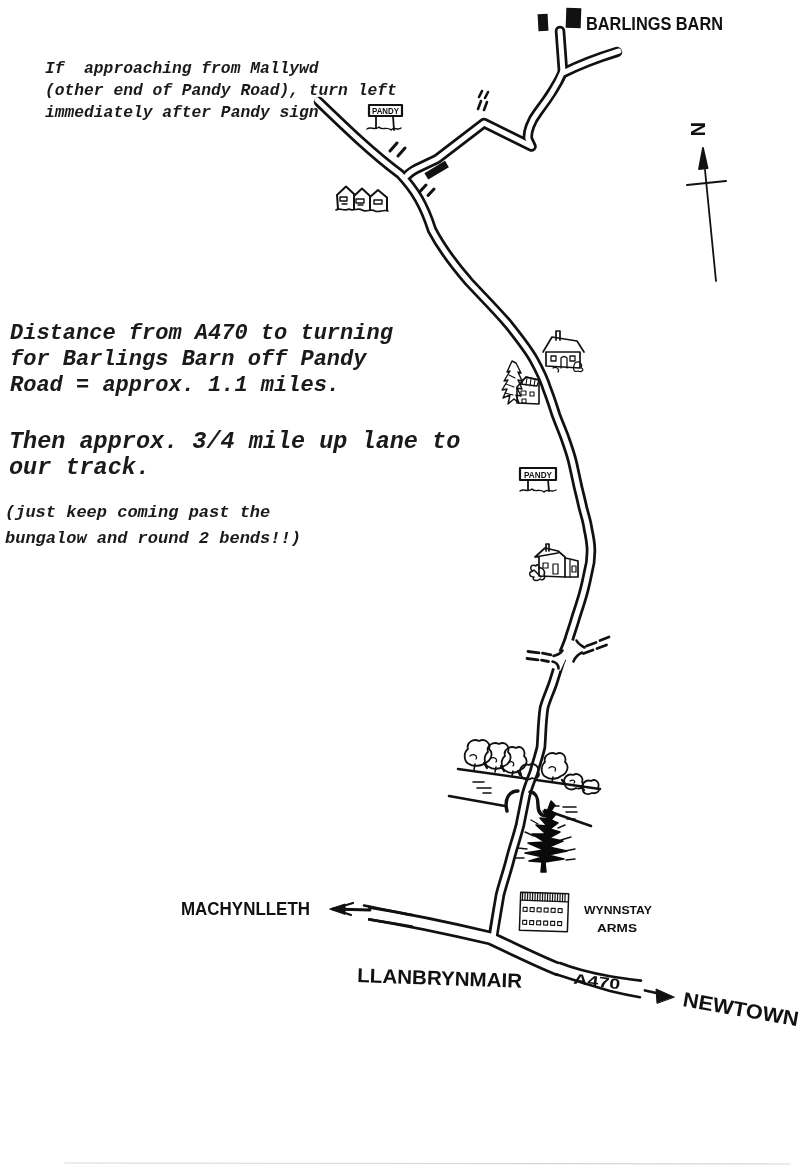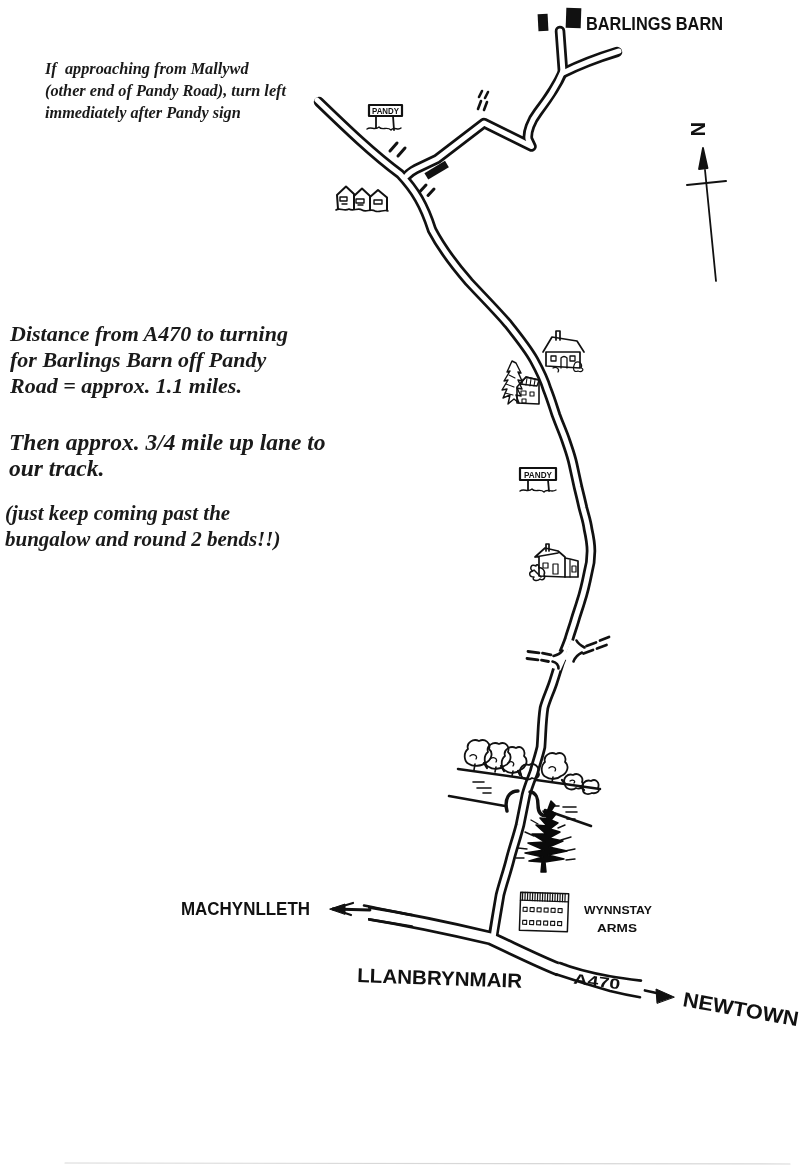--- a/index.html
+++ b/index.html
@@ -1,31 +1,31 @@
 <!DOCTYPE html>
 <html><head>
 <meta charset="utf-8">
 <style>
   html,body{margin:0;padding:0;background:#fff;}
   .page{position:relative;width:800px;height:1169px;background:#fff;overflow:hidden;}
-  .ital{position:absolute;font-family:Liberation Serif, serif;font-style:italic;font-weight:bold;color:#1a1a1a;}
+  .ital{position:absolute;font-family:Liberation Mono, monospace;font-style:italic;font-weight:bold;color:#1a1a1a;}
   svg{position:absolute;left:0;top:0;}
   .hand{font-family:"Liberation Sans",sans-serif;font-weight:bold;fill:#111;}
 </style>
 </head>
 <body>
 <div class="page">
 
 <div class="ital" style="left:45px;top:58px;font-size:16.3px;line-height:22px;">If&nbsp; approaching from Mallywd<br>(other end of Pandy Road), turn left<br>immediately after Pandy sign</div>
 
 <div class="ital" style="left:10px;top:321px;font-size:22px;line-height:26px;">Distance from A470 to turning<br>for Barlings Barn off Pandy<br>Road = approx. 1.1 miles.</div>
 
 <div class="ital" style="left:9px;top:429px;font-size:23.5px;line-height:26px;">Then approx. 3/4 mile up lane to<br>our track.</div>
 
-<div class="ital" style="left:5px;top:500px;font-size:21px;line-height:26px;">(just keep coming past the<br>bungalow and round 2 bends!!)</div>
+<div class="ital" style="left:5px;top:500px;font-size:17px;line-height:26px;">(just keep coming past the<br>bungalow and round 2 bends!!)</div>
 
 <svg width="800" height="1169" viewBox="0 0 800 1169">
   <g fill="none" stroke="#111" stroke-linecap="round" stroke-linejoin="round">
 
     <path d="M458,769 L600,789" stroke-width="2.5"></path>
 
     <path d="M449,796 L505,806 M545,810 L591,826" stroke-width="2.5"></path>
 
     <path d="M473,782 h11 M477,788 h14 M483,793 h8 M550,806 h9 M563,807 h13 M566,812 h11 M567,819 h8" stroke-width="1.6"></path>
 

